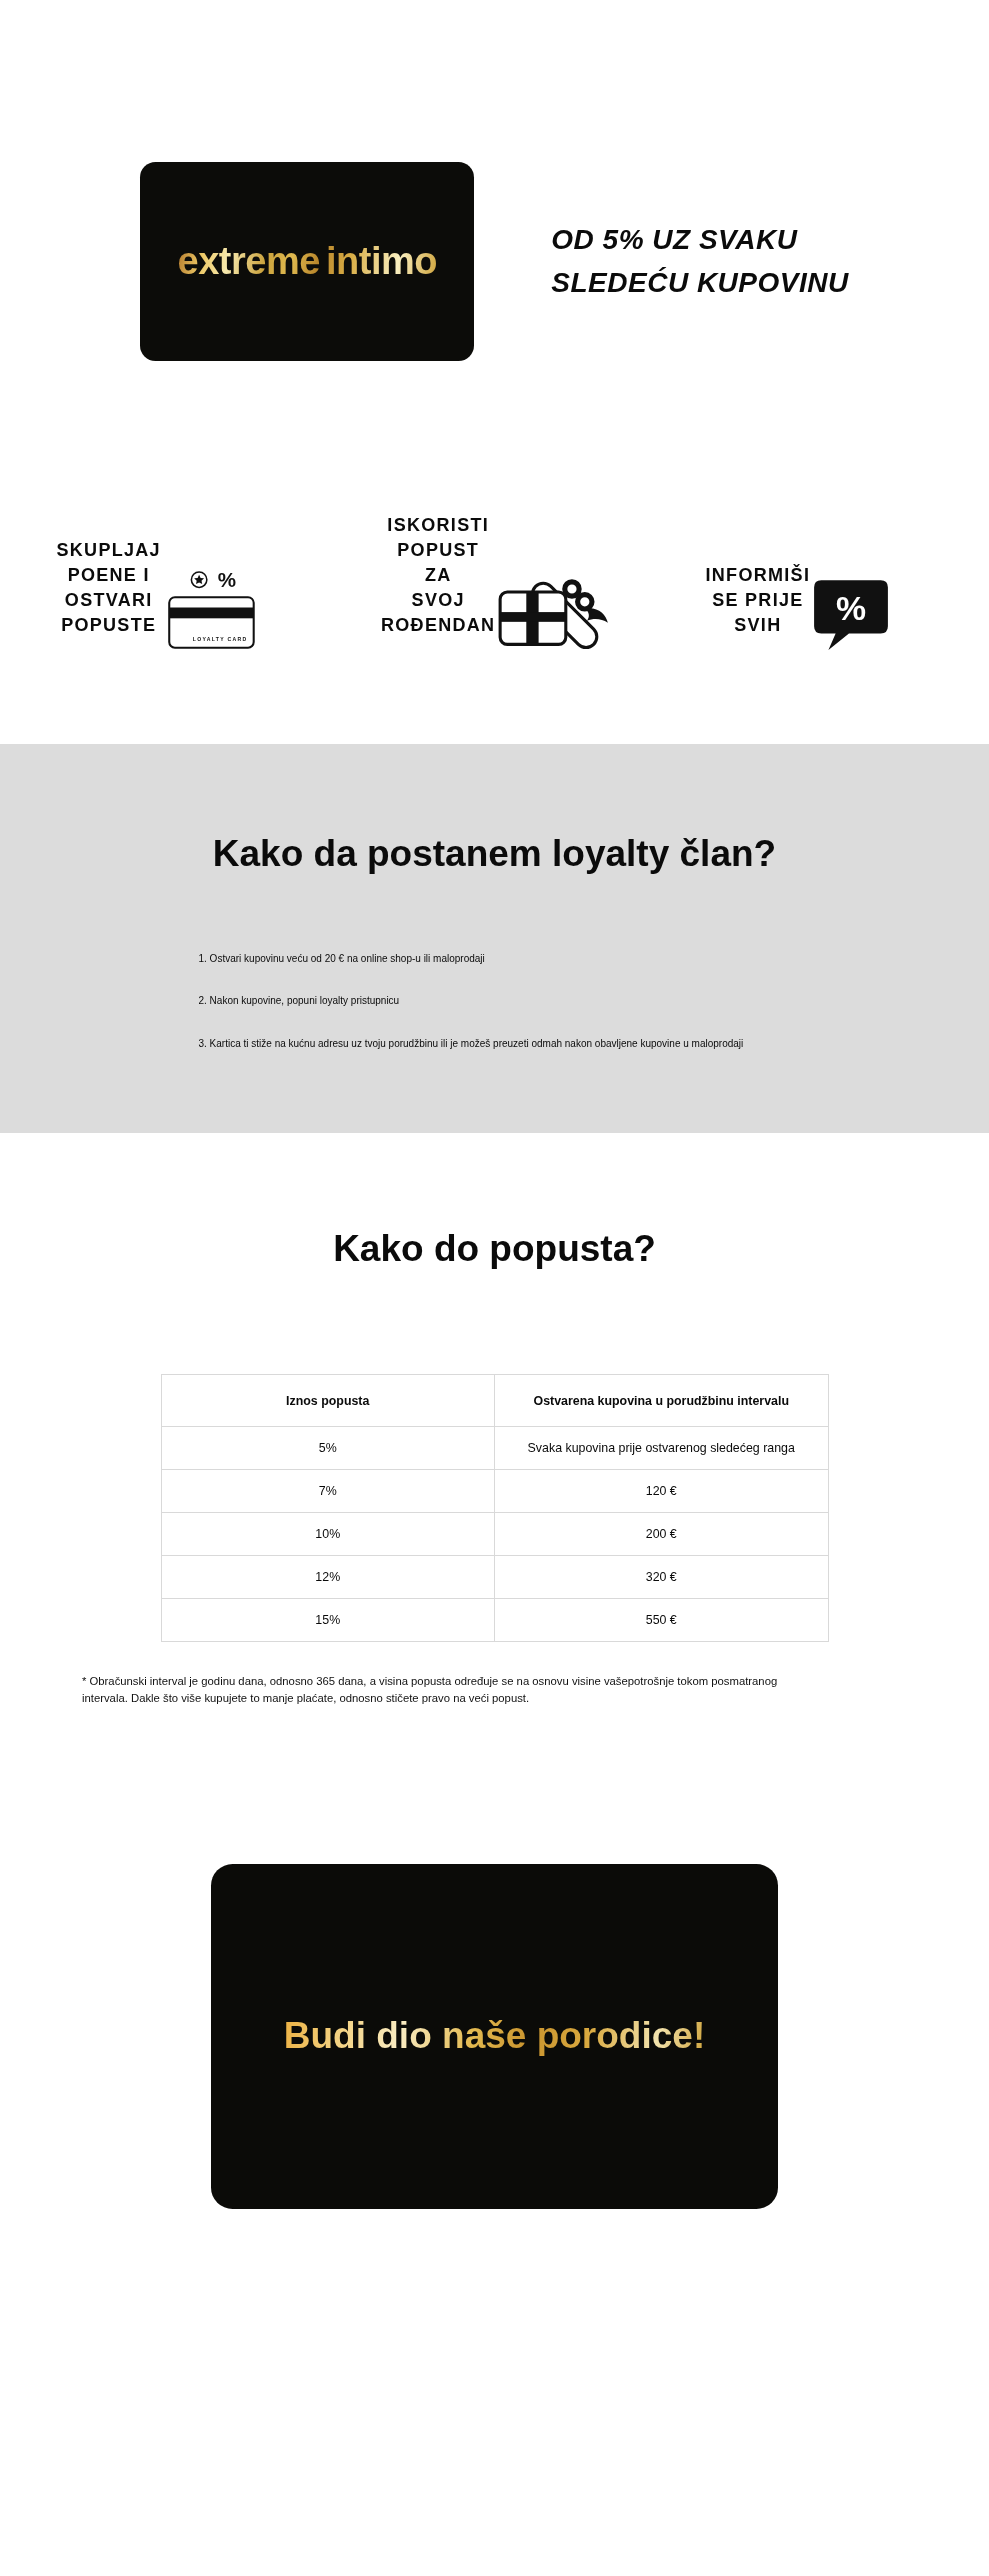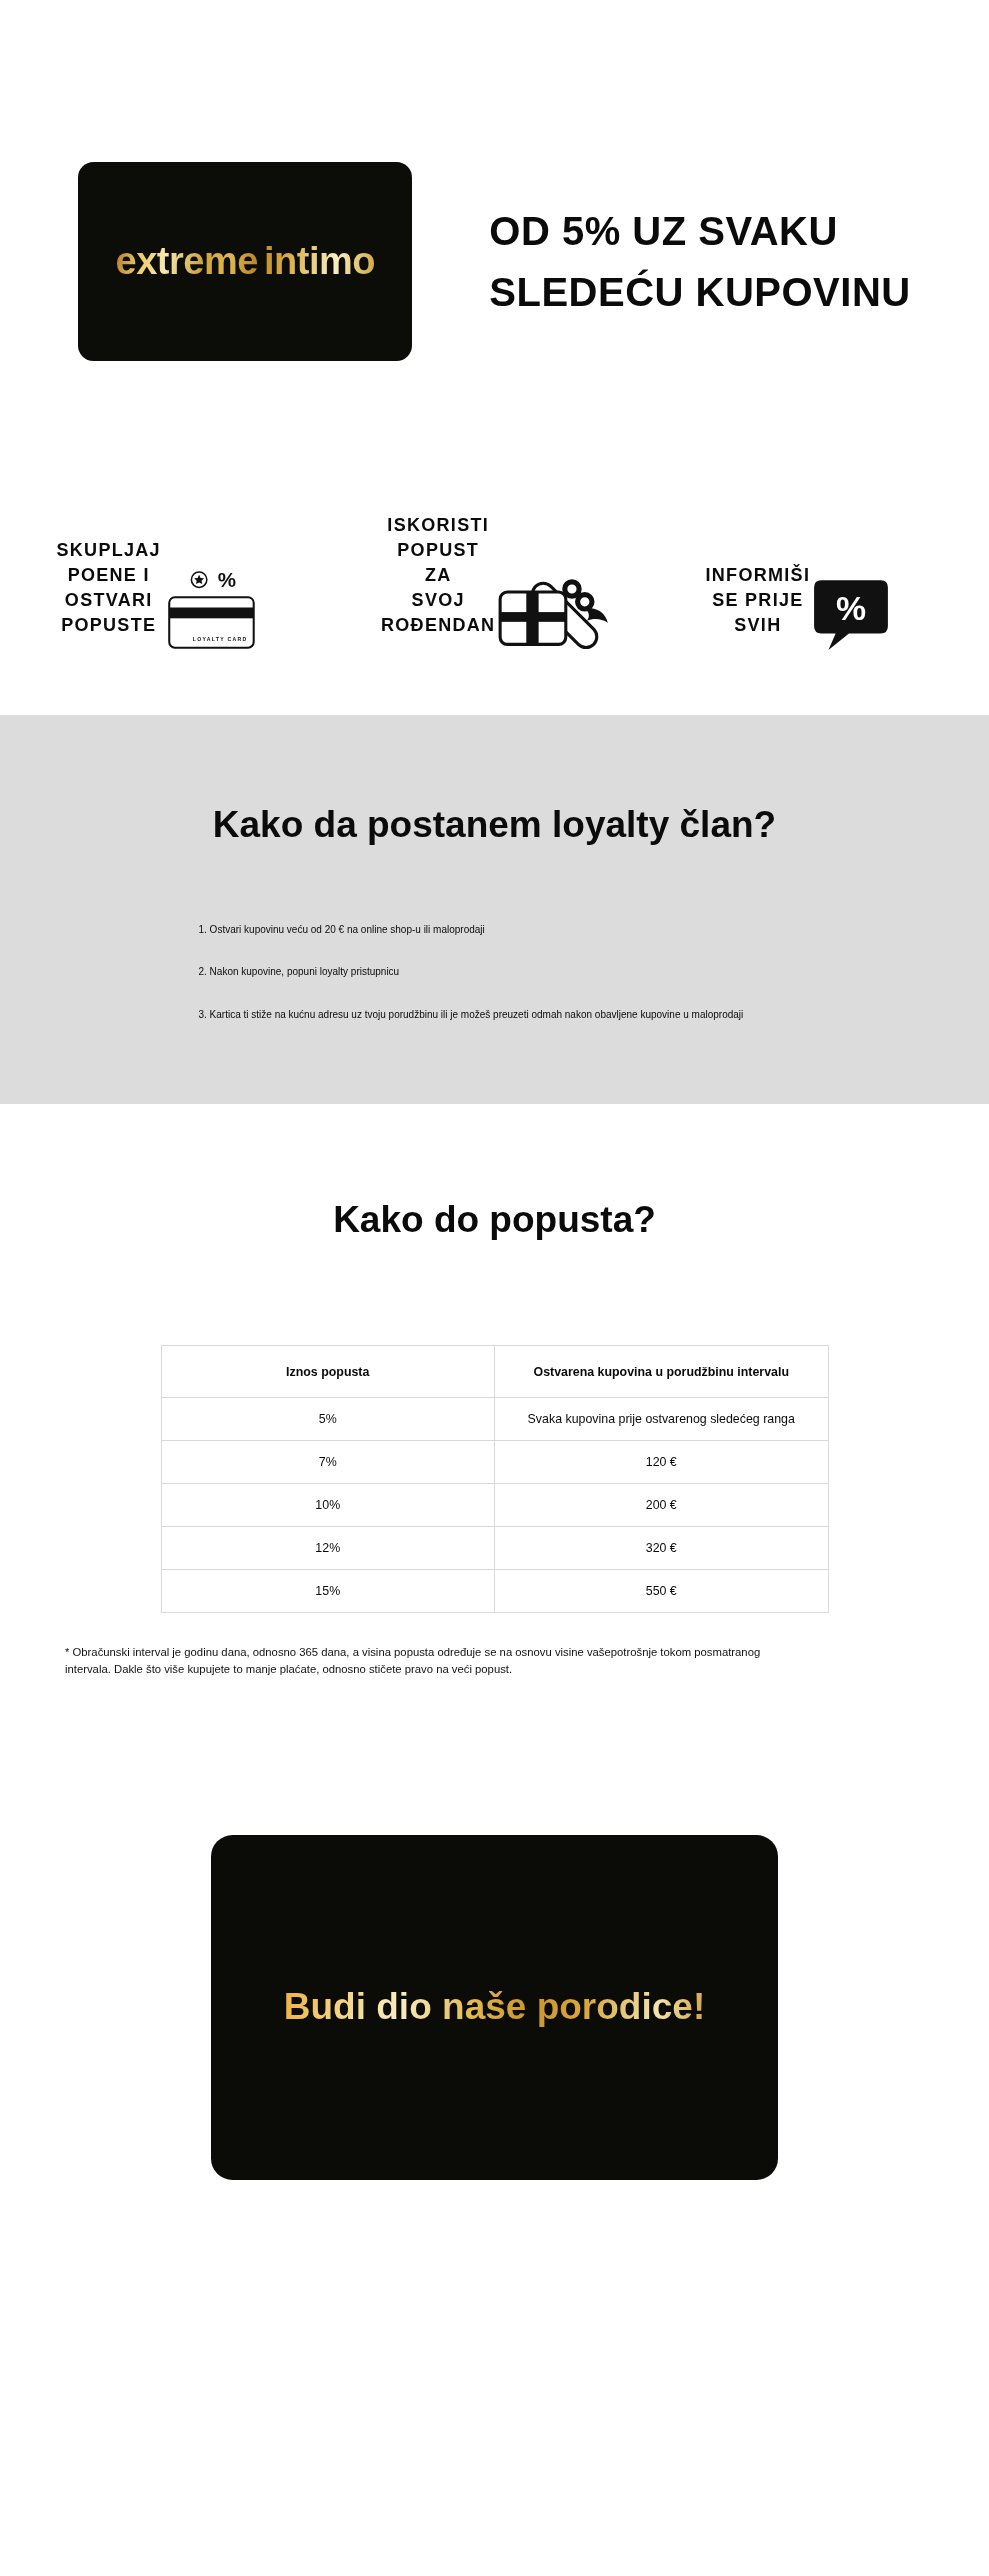--- a/index.html
+++ b/index.html
@@ -19,49 +19,49 @@
     display:flex; align-items:center; justify-content:center;
   }
   .logo {
     font-size:38px; letter-spacing:-0.5px; white-space:nowrap;
     background: linear-gradient(100deg,#b1772a 0%,#edc966 10%,#f7e9ae 20%,#caa23c 34%,#dfb94f 44%,#b8862b 54%,#d9ad45 66%,#f9efc0 84%,#cfa339 100%);
     -webkit-background-clip:text; background-clip:text;
     -webkit-text-fill-color:transparent; color:#d7a744;
   }
   .logo .light { font-weight:700; }
   .logo .bold  { font-weight:700; margin-left:6.2px; }
-  .hero-title { font-size:40px; font-weight:bold; line-height:1.52; letter-spacing:0.5px; }
+  .hero-title { font-size:28px; font-weight:bold; line-height:1.52; letter-spacing:0.5px;font-style:italic; }
 
   
   .features { margin:162px auto 0; width:876px; display:flex; justify-content:space-between; }
   .feature { width:227px; display:flex; flex-direction:row; align-items:center; }
   .feature-title {
     height:101px; display:flex; flex-direction:column; justify-content:flex-end;
     text-align:center; font-size:18px; font-weight:bold; letter-spacing:1.3px; line-height:25px;
   }
   .feature-icon { height:129px; display:flex; align-items:flex-end; justify-content:center; }
 
   
-  .gray-section { margin-top:63px; background:#dcdcdc; padding:84px 0 81px; }
+  .gray-section { margin-top:92px; background:#dcdcdc; padding:84px 0 81px; }
   .gray-heading { text-align:center; font-size:37px; font-weight:bold; line-height:1.4; margin:0 0 70px; }
   .steps { width:592px; margin:0 auto; font-size:10px; line-height:1.75; }
   .step { margin-bottom:25px; }
   .step:last-child { margin-bottom:0; }
 
   
   .popust { padding-top:90px; }
   .popust-heading { text-align:center; font-size:37px; font-weight:bold; line-height:1.4; margin:0 0 99px; }
   table.discount {
     width:668px; margin:0 auto; border-collapse:collapse;
     font-size:12.4px; text-align:center; background:#fff;
   }
   table.discount th, table.discount td { border:1px solid #d9d9d9; vertical-align:middle; }
   table.discount th { height:52px; font-weight:bold; }
   table.discount td { height:43px; font-weight:normal; }
-  .footnote { width:716px; margin:31px 0 0 65px; font-size:11.3px; line-height:1.5; color:#111; }
+  .footnote { width:716px; margin:31px 0 0 82px; font-size:11.3px; line-height:1.5; color:#111; }
 
   
   .banner {
     width:567px; height:345px; margin:157px auto 0;
     background:#0b0b08; border-radius:21.6px;
     display:flex; align-items:center; justify-content:center;
   }
   .banner-text {
     font-size:37px; font-weight:bold; white-space:nowrap;
     background: linear-gradient(100deg,#edb243 0%,#f3cf7b 12%,#f9ecc2 28%,#e3b94f 45%,#c9942e 58%,#d9a93f 72%,#f3e3ad 88%,#cfa43c 100%);

